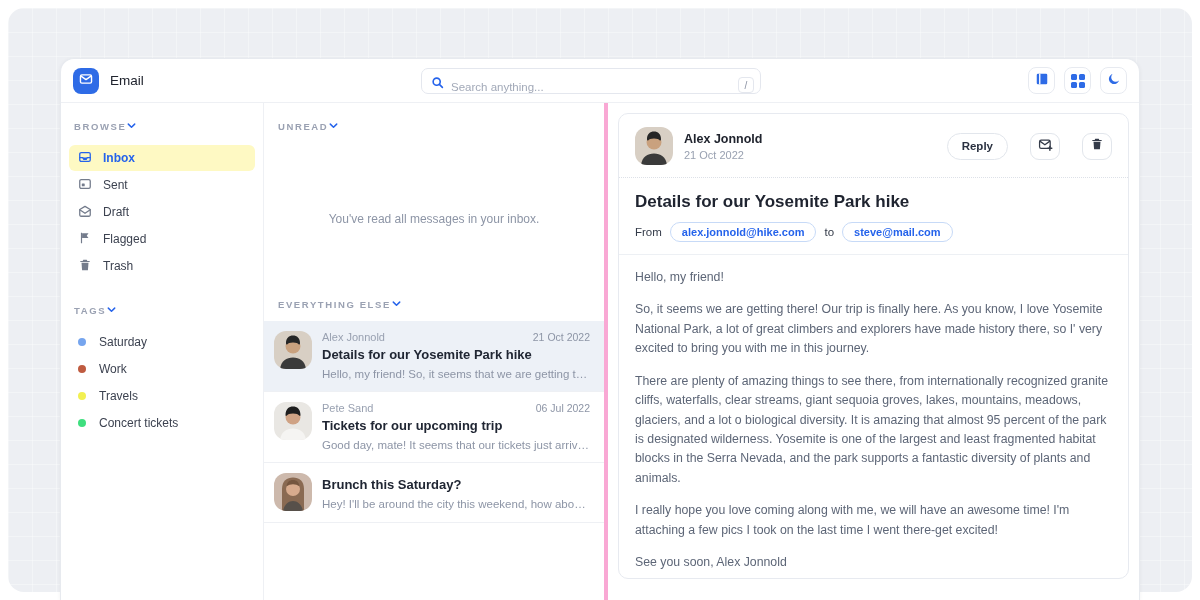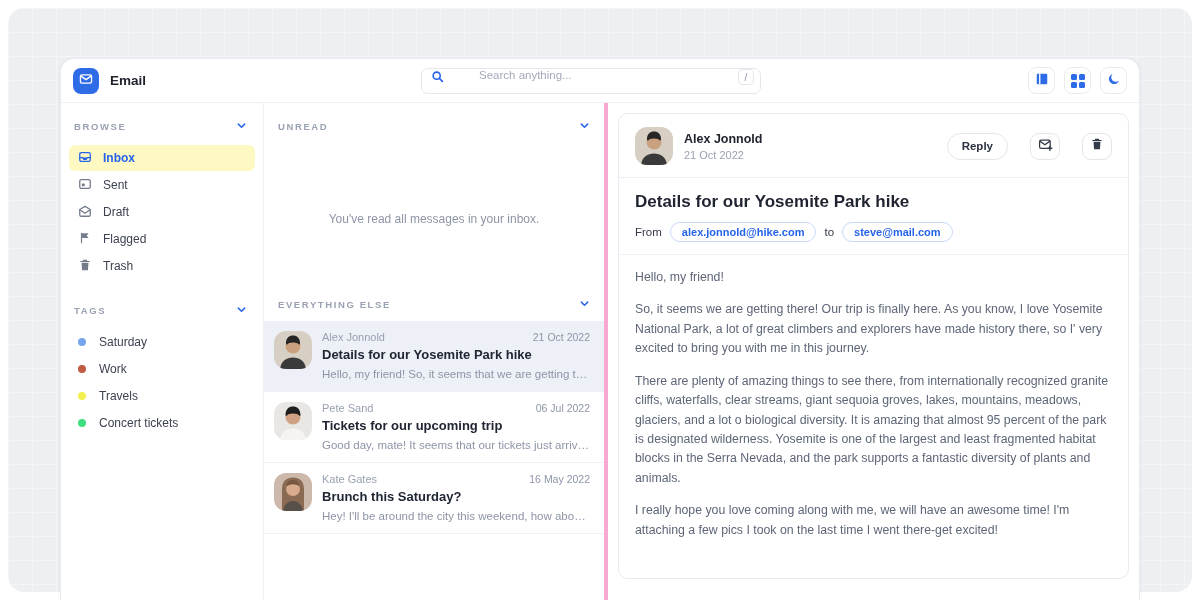--- a/index.html
+++ b/index.html
@@ -20,41 +20,41 @@
     background:#ffffff; border:1px solid #e7eaef; border-bottom:none;
     border-radius:14px 14px 0 0; box-shadow:0 1px 4px rgba(16,24,40,.05);
     display:flex; flex-direction:column; overflow:hidden;
   }
 
   
   .topbar { height:44px; border-bottom:1px solid #eef0f4; position:relative;
             display:flex; align-items:center; padding:0 12px; flex:0 0 auto; }
   .logo { width:26px; height:26px; border-radius:8px; background:#2e6be6;
           display:flex; align-items:center; justify-content:center; }
-  .app-title { font-size:13.5px; font-weight:700; color:#20242e; margin-left:11px; }
+  .app-title { font-size:13.5px; font-weight:400; color:#20242e; margin-left:11px; }
   .searchbar { position:absolute; left:360px; top:9px; width:340px; height:26px;
                border:1px solid #e4e7ee; border-radius:7px; background:#fff;
-               display:flex; align-items:flex-start; padding:0 6px 0 9px;gap:28px; }
+               display:flex; align-items:flex-end; padding:0 6px 0 9px; }
   .searchbar input { border:none; outline:none; flex:1; font-size:11.5px; color:#3a4050;
                      font-family:"Liberation Sans", sans-serif; background:transparent; margin-left:7px; }
   .searchbar input::placeholder { color:#a2a9b8; }
   .kbd { min-width:16px; height:16px; border:1px solid #e4e7ee; border-radius:4px;
          font-size:10px; color:#8c93a4; display:flex; align-items:center; justify-content:center; padding:0 3px; }
   .topbar-right { margin-left:auto; display:flex; gap:9px; }
   .icon-btn { width:27px; height:27px; border:1px solid #e7eaf0; border-radius:8px; background:#fff;
               display:flex; align-items:center; justify-content:center; cursor:pointer; }
   .grid-glyph { display:grid; grid-template-columns:6px 6px; grid-template-rows:6px 6px; gap:2px; }
   .grid-glyph span { background:#2e6be6; border-radius:1.5px; }
 
   
   .main { flex:1; display:flex; min-height:0; }
 
   
   .sidebar { width:203px; border-right:1px solid #eef0f4; padding-top:14px; flex:0 0 auto; }
-  .sec-head { display:flex; align-items:center; justify-content:space-between; padding:0 16px 10px 13px; }
+  .sec-head { display:flex; align-items:center; padding:0 16px 10px 13px; }
   .sec-label { font-size:9.5px; font-weight:700; letter-spacing:1.6px; color:#9aa1b2; }
   .side-item { height:26px; margin:0 8px 1px 8px; border-radius:6px; padding:0 9px;
                display:flex; align-items:center; gap:11px; font-size:12px; color:#3c4250; cursor:pointer; }
   .side-item svg { flex:0 0 auto; }
   .side-item.active { background:#fef9c3; color:#2563eb; font-weight:600; }
   .tags-block { margin-top:22px; }
   .tag-item { height:26px; margin:0 8px 1px 8px; padding:0 9px; display:flex; align-items:center;
               gap:13px; font-size:12px; color:#3c4250; cursor:pointer; }
   .dot { width:8px; height:8px; border-radius:50%; flex:0 0 auto; }
 
@@ -305,24 +305,20 @@
         <div class="avatar">
           <svg width="38" height="38" viewBox="0 0 38 38">
               <rect width="38" height="38" fill="#cdb9ac"></rect>
               <path d="M8 38V16c0-8 5-11.5 11-11.5S30 8 30 16v22z" fill="#8a6a52"></path>
               <circle cx="19" cy="16" r="7" fill="#d8ab8d"></circle>
               <path d="M12.5 13.5c.5-4.5 3-6.5 6.5-6.5s6 2 6.5 6.5c-2-1.5-4-2.2-6.5-2.2s-4.5.7-6.5 2.2z" fill="#75563f"></path>
               <path d="M9 38c1.5-7 5.5-10 10-10s8.5 3 10 10z" fill="#57504a"></path>
             </svg>
         </div>
         <div class="email-meta">
-          <div class="email-row1">
-            <span class="email-sender">Kate Gates</span>
-            <span class="email-date">16 May 2022</span>
-          </div>
           <div class="email-subject">Brunch this Saturday?</div>
           <div class="email-preview">Hey! I'll be around the city this weekend, how about a...</div>
         </div>
       </div>
     </div>
 
     <div class="detail-col">
       <div class="detail-card">
 
         <div class="detail-head">
@@ -371,19 +367,20 @@
           <span class="chip">steve@mail.com</span>
         </div>
 
         <div class="divider"></div>
 
         <div class="body-text">
           <p>Hello, my friend!</p>
           <p>So, it seems we are getting there! Our trip is finally here. As you know, I love Yosemite National Park, a lot of great climbers and explorers have made history there, so I' very excited to bring you with me in this journey.</p>
           <p>There are plenty of amazing things to see there, from internationally recognized granite cliffs, waterfalls, clear streams, giant sequoia groves, lakes, mountains, meadows, glaciers, and a lot o biological diversity. It is amazing that almost 95 percent of the park is designated wilderness. Yosemite is one of the largest and least fragmented habitat blocks in the Serra Nevada, and the park supports a fantastic diversity of plants and animals.</p>
           <p>I really hope you love coming along with me, we will have an awesome time! I'm attaching a few pics I took on the last time I went there-get excited!</p>
+          <p>See you soon, Alex Jonnold</p>
         </div>
 
       </div>
     </div>
 
   </div>
 </div>
 
 </body></html>

